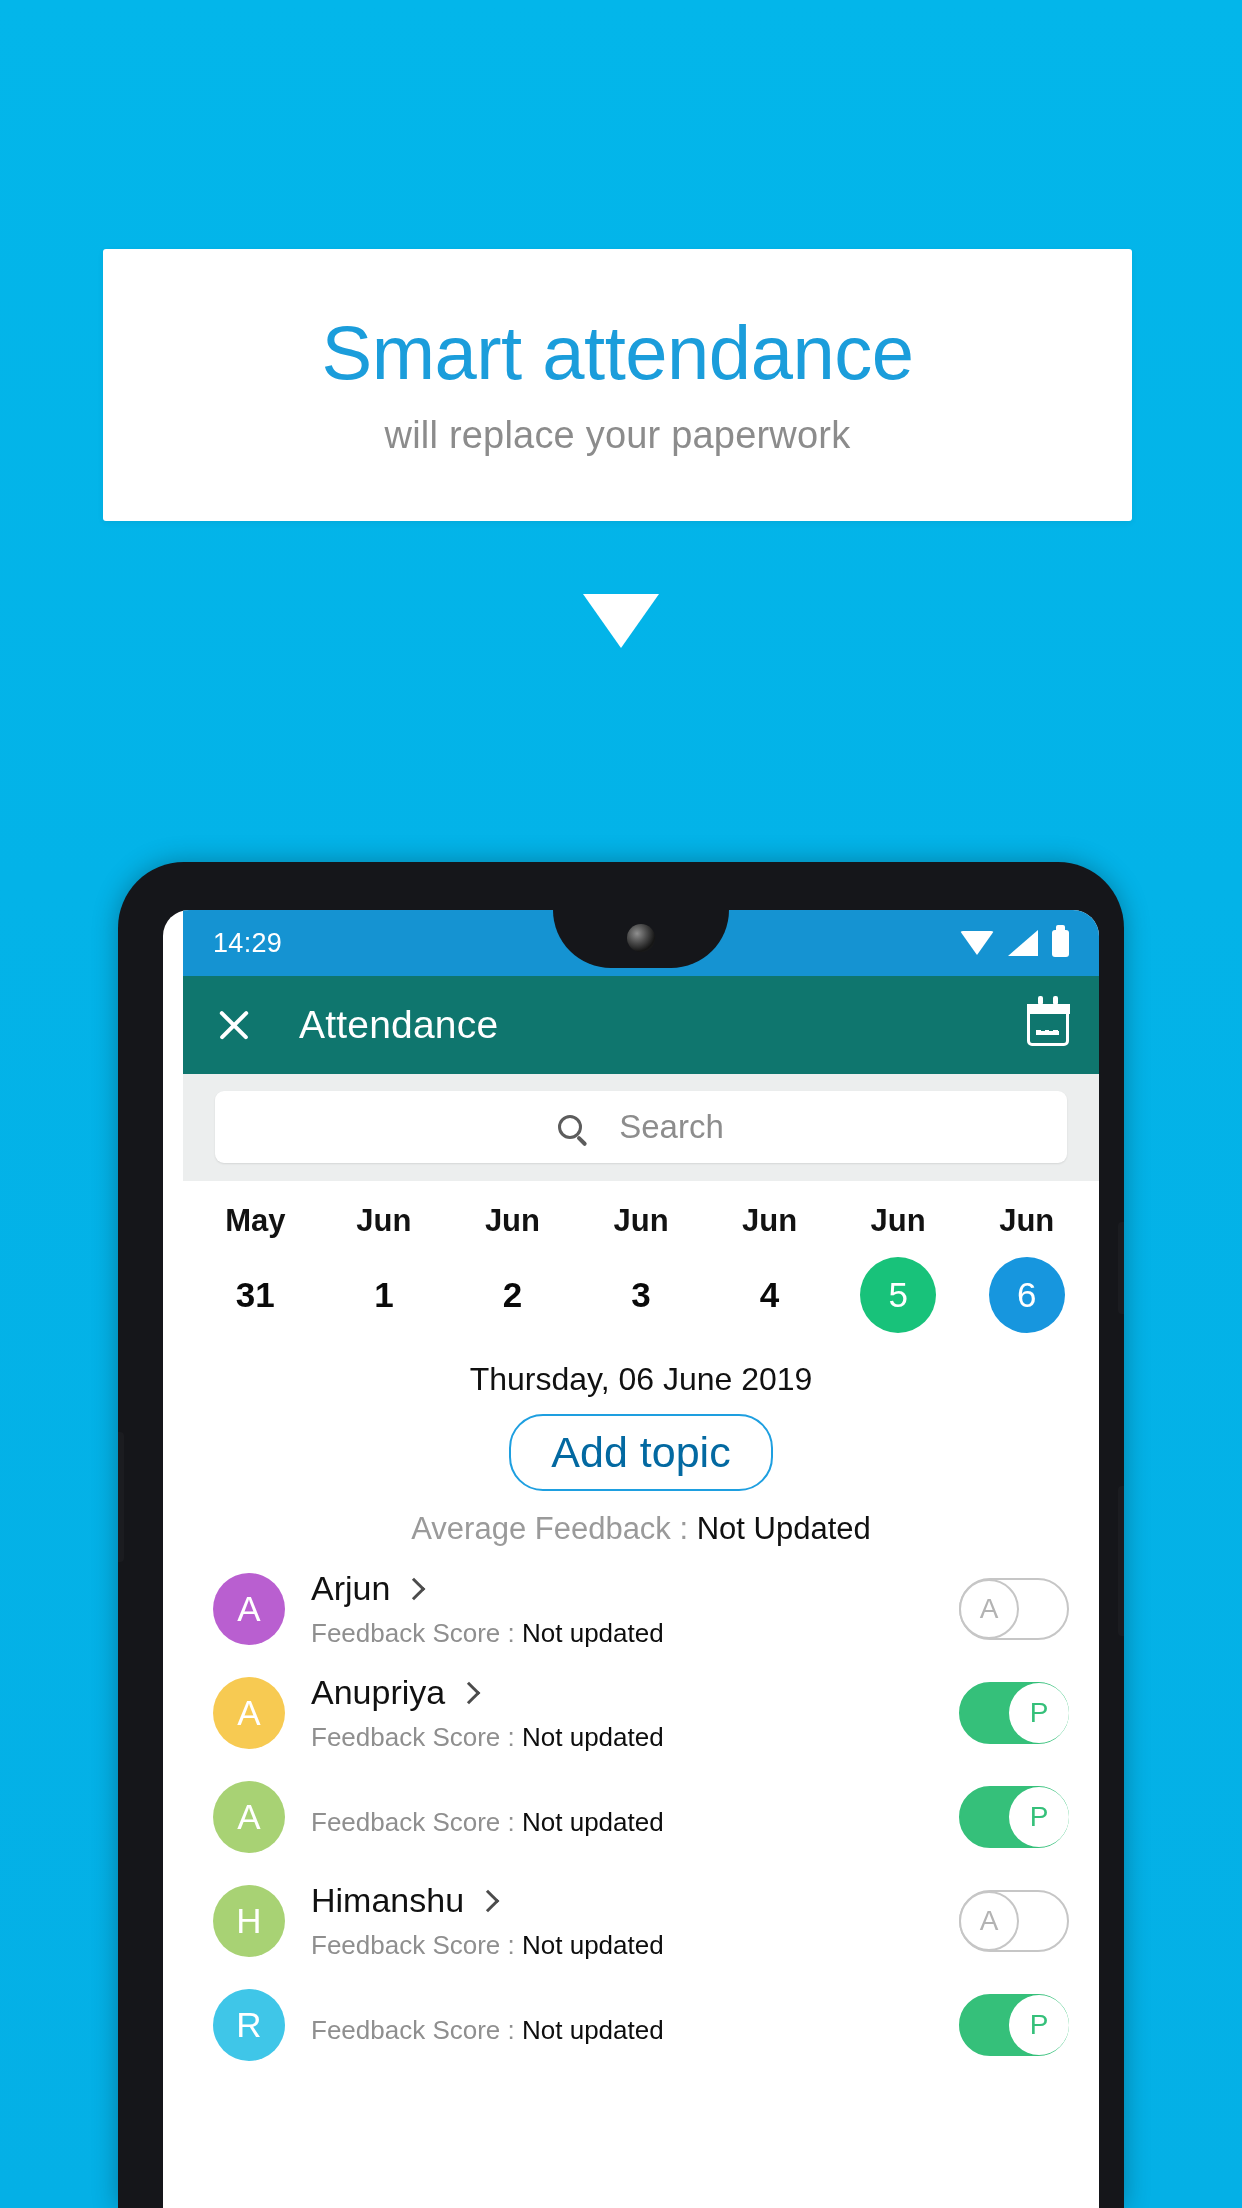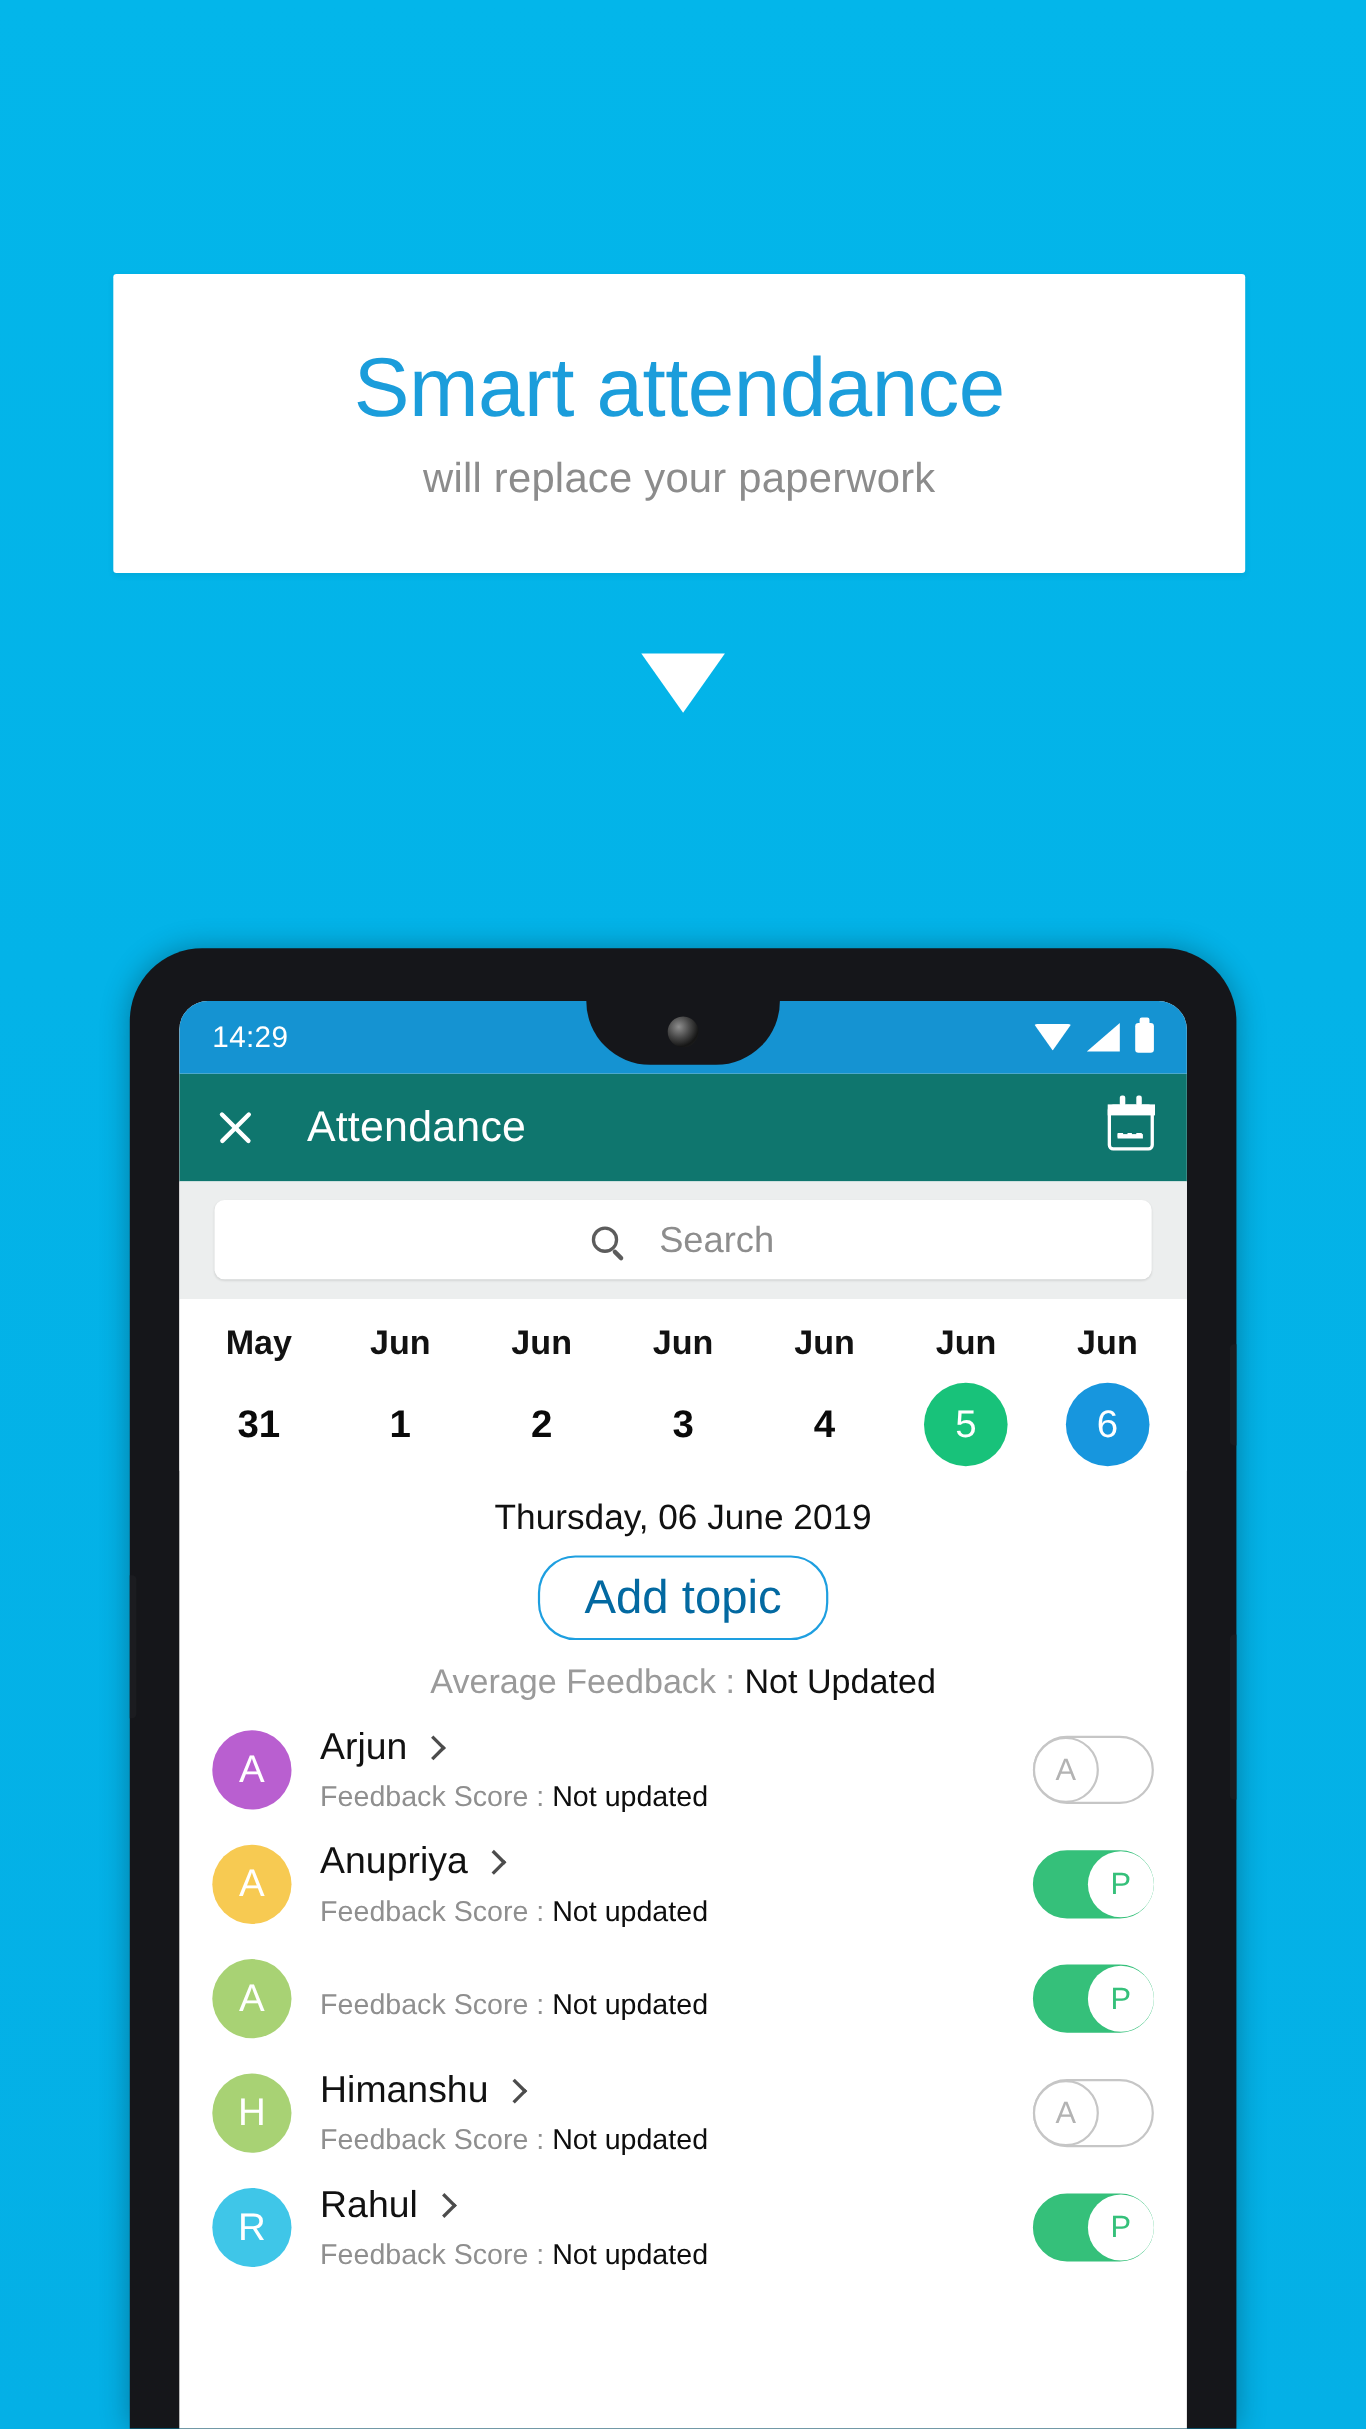--- a/index.html
+++ b/index.html
@@ -76,20 +76,21 @@
   }
   .phone-screen {
     position: absolute;
     left: 45px;
     top: 48px;
     width: 916px;
     height: 1298px;
     background: #ffffff;
     border-radius: 26px 26px 0 0;
     overflow: hidden;
+    padding-left: 20px;
   }
   
   .side-btn {
     position: absolute;
     background: #1b1c20;
     border-radius: 4px;
   }
   .side-btn.r1 { right: -4px; top: 360px;  width: 10px; height: 92px; }
   .side-btn.r2 { right: -4px; top: 624px;  width: 10px; height: 150px; }
   .side-btn.l1 { left: -4px;  top: 570px;  width: 10px; height: 130px; }
@@ -576,24 +577,20 @@
           </div>
         </div>
         <div class="toggle off">
           <div class="knob">A</div>
         </div>
       </div>
 
       <div class="row">
         <div class="avatar" style="background:#3fc6e8">R</div>
         <div class="row-mid">
-          <div class="row-name">
-            <span>Rahul</span>
-            <span class="chev"></span>
-          </div>
           <div class="row-sub">
             <span>Feedback Score : </span><b>Not updated</b>
           </div>
         </div>
         <div class="toggle on">
           <div class="knob">P</div>
         </div>
       </div>
 
     </div>

